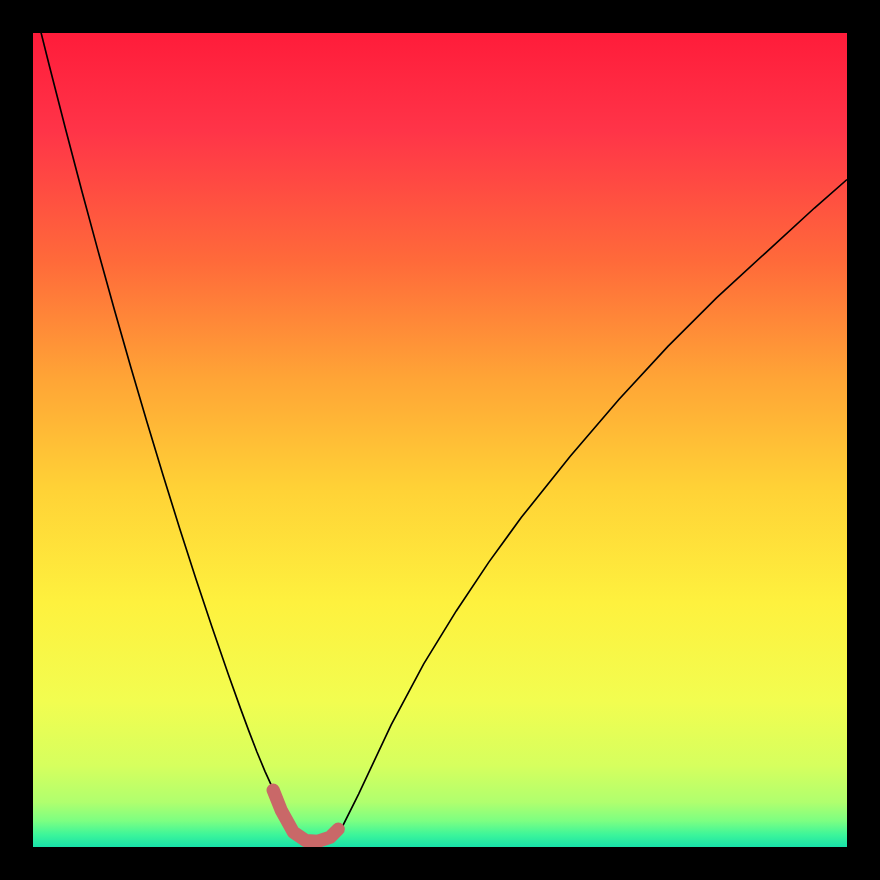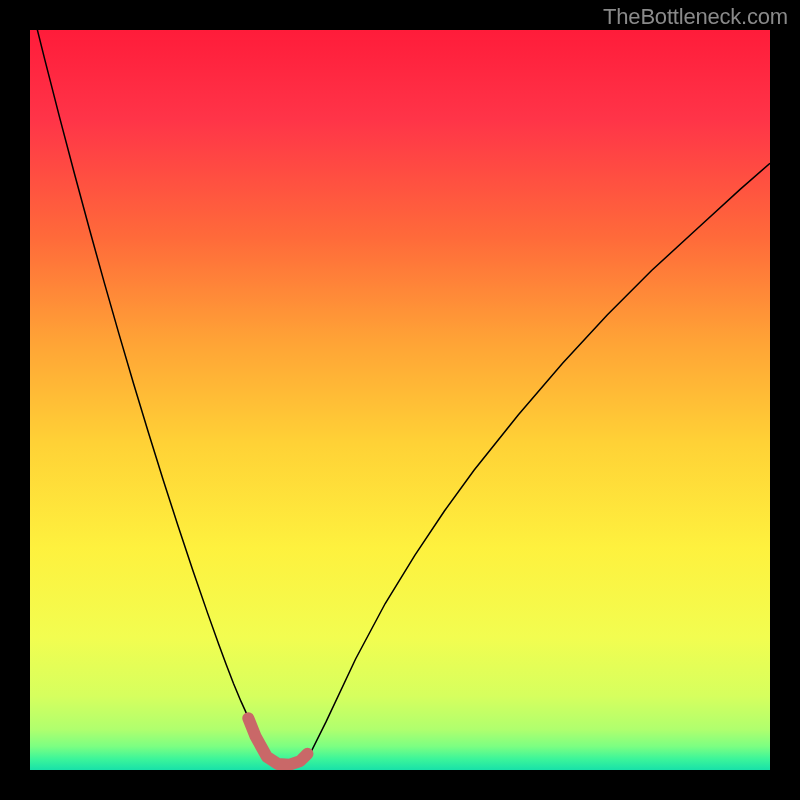--- a/index.html
+++ b/index.html
@@ -32,21 +32,20 @@
     left: 30px;
     top: 30px;
     width: 740px;
     height: 740px;
     display: block;
   }
 </style>
 </head>
 <body>
 <div class="outer">
-  <div class="watermark">TheBottleneck.com</div>
   <svg class="plot" viewBox="0 0 740 740" preserveAspectRatio="none">
     <defs>
       <linearGradient id="bg-grad" x1="0" y1="0" x2="0" y2="1">
 
       <stop offset="0%" stop-color="#ff1c3a"></stop>
           <stop offset="12%" stop-color="#ff3448"></stop>
           <stop offset="28.000000000000004%" stop-color="#ff6a3a"></stop>
           <stop offset="42%" stop-color="#ffa336"></stop>
           <stop offset="56.00000000000001%" stop-color="#ffd236"></stop>
           <stop offset="70%" stop-color="#fef13e"></stop>

